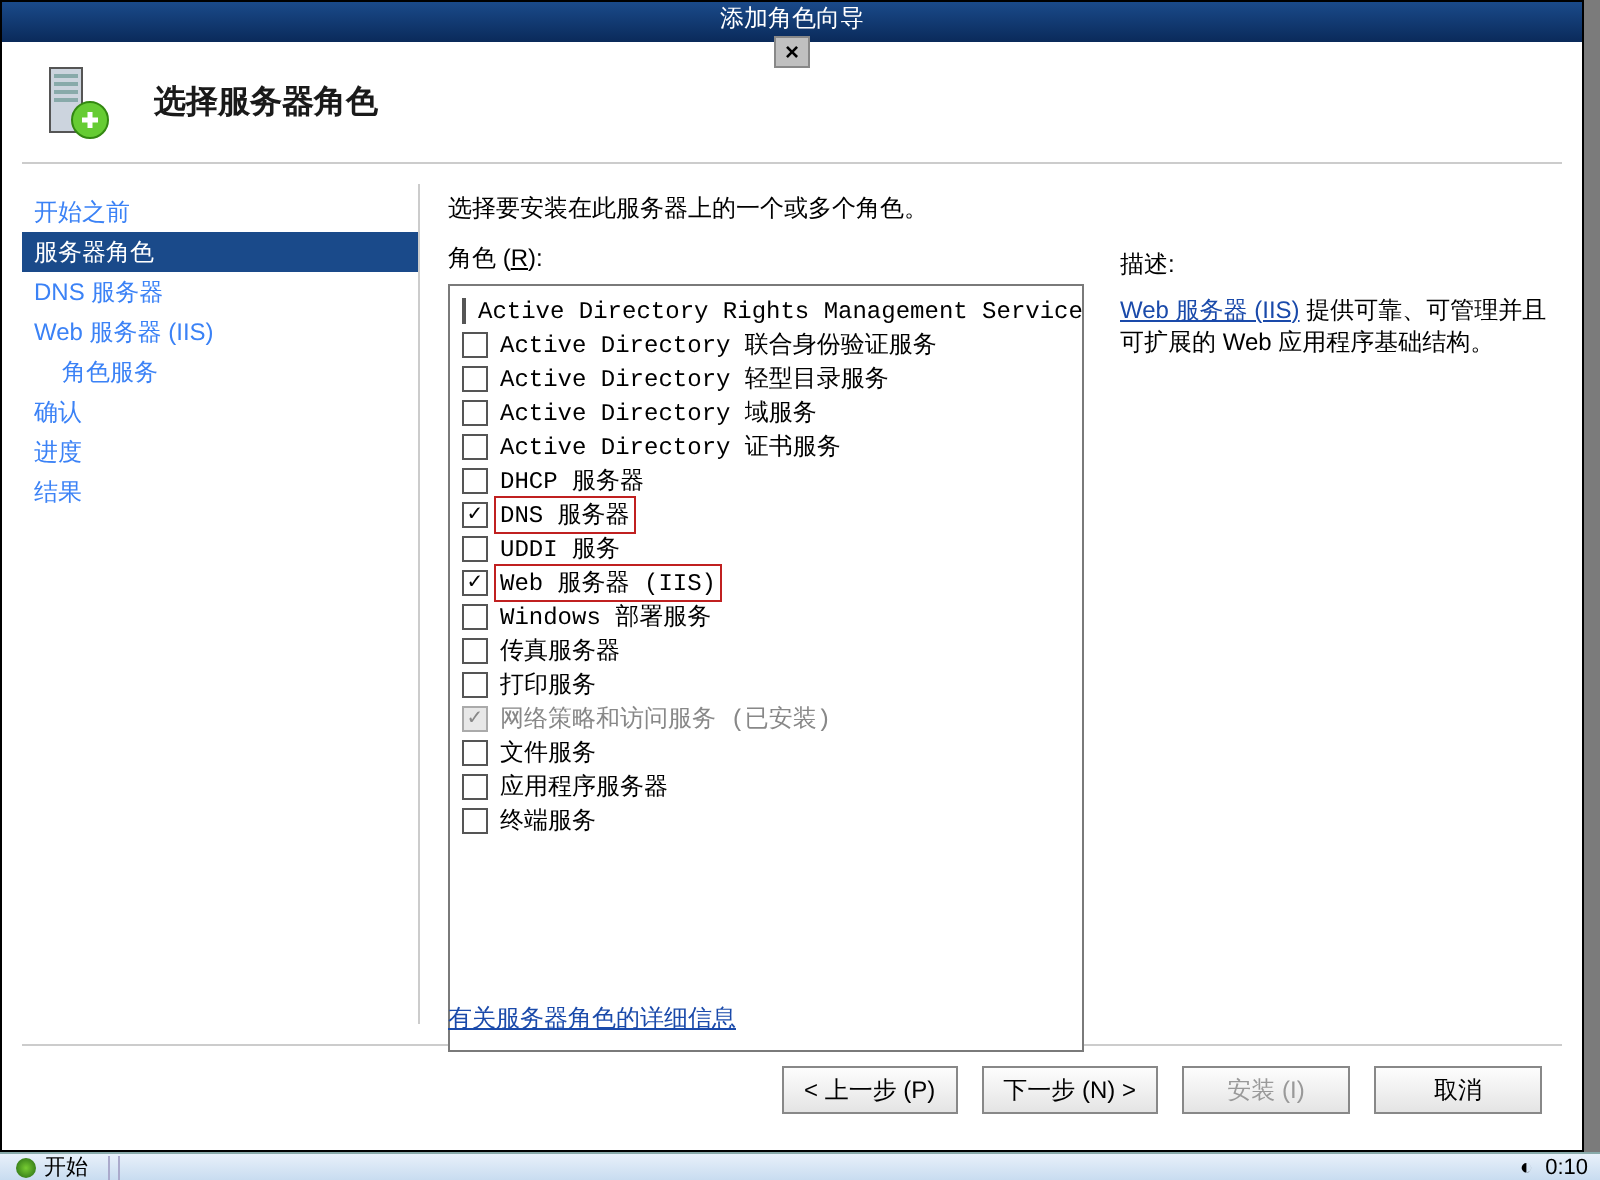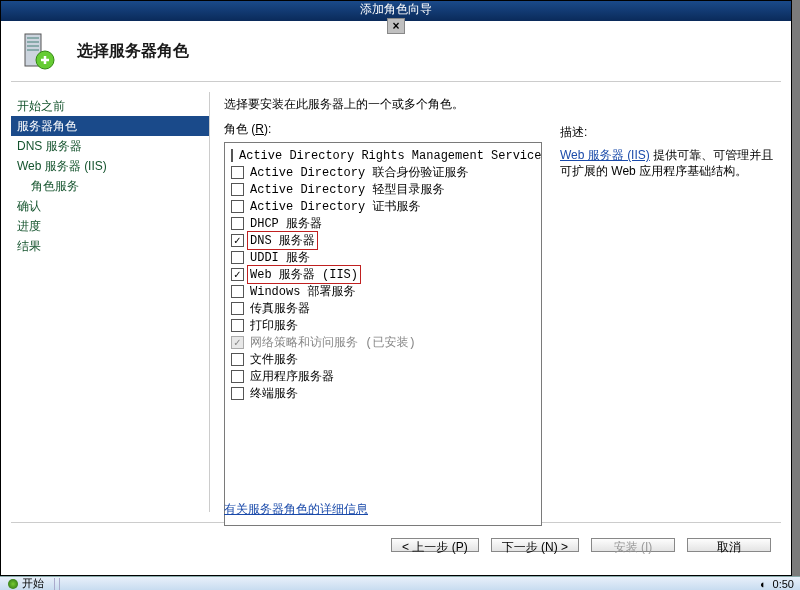--- a/index.html
+++ b/index.html
@@ -12,21 +12,21 @@
 
 .header { height: 60px; border-bottom: 0; background: #fff; display: flex; align-items: center; padding-left: 14px; }
 .header-icon { width: 42px; height: 42px; position: relative; margin-right: 20px; }
 .header-icon svg { width: 42px; height: 42px; }
 .header-title { font-size: 16px; font-weight: bold; color: #1a1a1a; }
 
 .divider { height: 1px; background: #ccc; margin: 0 10px; }
 
 .body { display: flex; height: 440px; }
 .sidebar { width: 208px; padding: 14px 0 0 10px; }
-.sidebar-item { height: 20px; line-height: 20px; padding-left: 6px; color: #14532d; cursor: pointer; }
+.sidebar-item { height: 20px; line-height: 20px; padding-left: 6px; color: #3b82f6; cursor: pointer; }
 .sidebar-item.selected { background: #1a4a8a; color: #fff; }
 .sidebar-item.indent { padding-left: 20px; }
 
 .vline { width: 1px; background: #ccc; margin-top: 10px; margin-bottom: 10px; }
 
 .main { flex: 1; padding: 14px 14px 0 14px; position: relative; }
 .instruction { margin-bottom: 8px; }
 .roles-label { margin-bottom: 4px; }
 .roles-label u { text-decoration: underline; }
 
@@ -40,21 +40,21 @@
 .redbox { border: 1.5px solid #c02020; padding: 0 2px; margin-left: -3px; }
 
 .desc-panel { position: absolute; left: 350px; top: 14px; right: 10px; }
 .desc-title { margin-bottom: 6px; margin-top: 28px; }
 .desc-text { line-height: 16px; }
 .desc-link { color: #1a4aaa; text-decoration: underline; }
 
 .info-link { position: absolute; left: 14px; bottom: 4px; color: #1a4aaa; text-decoration: underline; }
 
 .footer { height: 44px; display: flex; align-items: center; justify-content: flex-end; padding-right: 20px; gap: 12px; }
-.btn { min-width: 84px; height: 14px; border: 1px solid #888; background: linear-gradient(#fdfdfd,#e4e4e4); padding: 0 10px; cursor: pointer; font-size: 12px; }
+.btn { min-width: 84px; height: 24px; border: 1px solid #888; background: linear-gradient(#fdfdfd,#e4e4e4); padding: 0 10px; cursor: pointer; font-size: 12px; }
 .btn.disabled { color: #999; }
 
 .taskbar { position: absolute; bottom: 0; left: 0; width: 800px; height: 14px; background: linear-gradient(#e8f0fa,#c8dcf0); border-top: 1px solid #8aa; display: flex; align-items: center; font-size: 11px; overflow: hidden; }
 .start { padding: 16px 8px; height: 12px; display: flex; align-items: center; gap: 4px; }
 .start-orb { width: 10px; height: 10px; border-radius: 50%; background: radial-gradient(#7c3,#261); }
 .task-sep { width: 1px; height: 12px; background: #aac; margin: 0 2px; }
 .task-btn { height: 12px; padding: 0 6px; border: 1px solid #9bc; background: #dfeaf6; display: flex; align-items: center; gap: 4px; margin-top: 30px; }
 .tiny-icon { width: 10px; height: 10px; background: #48a; }
 .clock { margin-left: auto; padding-right: 6px; display: flex; align-items: center; gap: 6px; }
 </style>
@@ -109,20 +109,24 @@
           <div class="role-row">
             <div class="cb"></div>
             <span class="role-label">Active Directory 联合身份验证服务</span>
           </div>
           <div class="role-row">
             <div class="cb"></div>
             <span class="role-label">Active Directory 轻型目录服务</span>
           </div>
           <div class="role-row">
             <div class="cb"></div>
+            <span class="role-label">Active Directory 域服务</span>
+          </div>
+          <div class="role-row">
+            <div class="cb"></div>
             <span class="role-label">Active Directory 证书服务</span>
           </div>
           <div class="role-row">
             <div class="cb"></div>
             <span class="role-label">DHCP 服务器</span>
           </div>
           <div class="role-row">
             <div class="cb checked"></div>
             <span class="role-label redbox">DNS 服务器</span>
           </div>
@@ -197,15 +201,15 @@
         <div class="tiny-icon"></div>
         <span>网络和共享中心</span>
       </div>
       <div class="task-btn">
         <div class="tiny-icon"></div>
         <span>服务器管理器</span>
       </div>
     </div>
   <div class="clock">
     <span>◐</span>
-    <span>0:50</span>
+    <span>0:10</span>
   </div>
 </div>
 
 </body></html>

